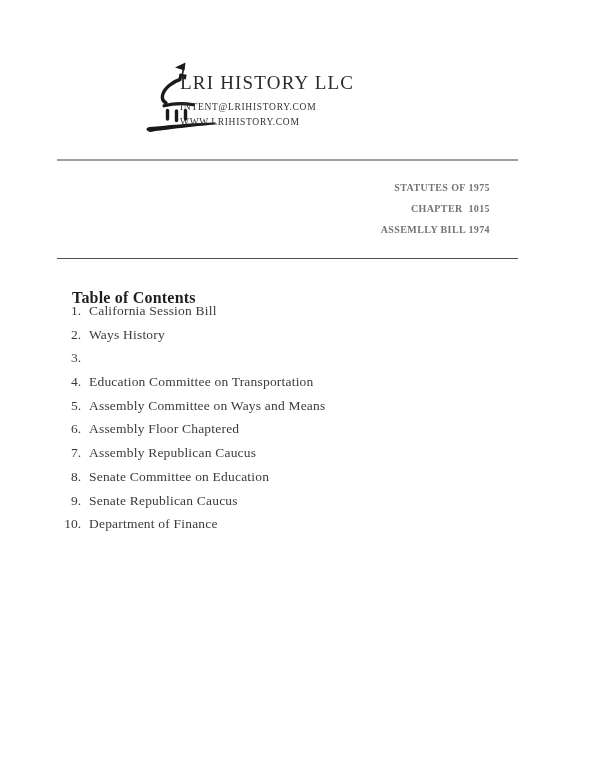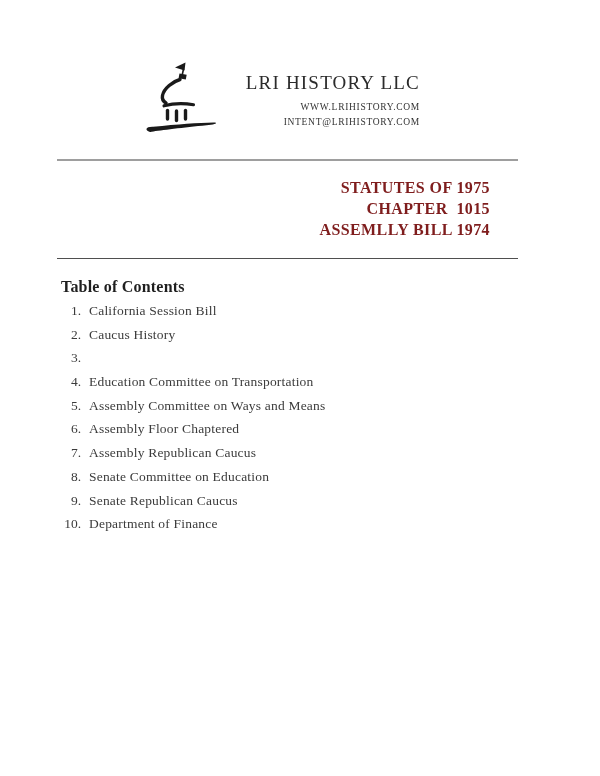--- a/index.html
+++ b/index.html
@@ -22,21 +22,21 @@
     left: 140px;
     top: 60px;
     width: 95px;
     height: 82px;
   }
   .letterhead {
     position: absolute;
     left: 180px;
     top: 72px;
     width: 240px;
-    text-align: right;
+    text-align: left;
   }
   .company-name {
     font-size: 19px;
     line-height: 22px;
     letter-spacing: 1.2px;
     color: #2b2b2b;
     margin-bottom: 6px;
     white-space: nowrap;
   }
   .contact-line {
@@ -64,33 +64,33 @@
     background: #4f4f4f;
   }
 
   
   .case-block {
     position: absolute;
     right: 110px;
     top: 177px;
     text-align: right;
     font-weight: bold;
-    font-size: 16px;
+    font-size: 10px;
     line-height: 21px;
     letter-spacing: 0.4px;
-    color: #7f1d1d;
+    color: #737373;
   }
   .case-line { white-space: pre; }
 
   
   .toc-title {
     position: absolute;
     left: 55px;
     top: 272px;
-    margin: 6px;
+    margin: 17px;
     font-size: 16px;
     font-weight: bold;
     letter-spacing: 0.2px;
     color: #1f1f1f;
   }
   .toc-list {
     position: absolute;
     left: 55px;
     top: 299px;
     margin: 0;
@@ -136,22 +136,22 @@
       <line x1="27.5" y1="50.5" x2="27.5" y2="59" stroke="#1a1a1a" stroke-width="3.4" stroke-linecap="round"></line>
       <line x1="36.5" y1="51" x2="36.5" y2="60.5" stroke="#1a1a1a" stroke-width="3.4" stroke-linecap="round"></line>
       <line x1="45.5" y1="50.5" x2="45.5" y2="59" stroke="#1a1a1a" stroke-width="3.4" stroke-linecap="round"></line>
 
       <path d="M10,72 C4.5,70.5 5.5,66.5 13,66.8 C38,64.2 58,62.9 73.5,62.5 C77.5,62.4 77,63.8 71,64.8 C48,67.2 24,69.8 13.5,71.5 C12,71.8 10.8,72.1 10,72 Z" fill="#1a1a1a"></path>
     </svg>
   </div>
 
   <div class="letterhead">
     <div class="company-name">LRI HISTORY LLC</div>
+    <div class="contact-line">INTENT@LRIHISTORY.COM</div>
     <div class="contact-line">WWW.LRIHISTORY.COM</div>
-    <div class="contact-line">INTENT@LRIHISTORY.COM</div>
   </div>
 
   <div class="rule rule-top"></div>
 
   <div class="case-block">
     <div class="case-line">STATUTES OF 1975</div>
     <div class="case-line">CHAPTER&nbsp; 1015</div>
     <div class="case-line">ASSEMLLY BILL 1974</div>
   </div>
 
@@ -159,21 +159,21 @@
 
   <h1 class="toc-title">Table of Contents</h1>
 
   <ol class="toc-list">
     <li class="toc-item">
       <span class="toc-num">1.</span>
       <span class="toc-label">California Session Bill</span>
     </li>
     <li class="toc-item">
       <span class="toc-num">2.</span>
-      <span class="toc-label">Caucus History</span>
+      <span class="toc-label">Ways History</span>
     </li>
     <li class="toc-item">
       <span class="toc-num">3.</span>
     </li>
     <li class="toc-item">
       <span class="toc-num">4.</span>
       <span class="toc-label">Education Committee on Transportation</span>
     </li>
     <li class="toc-item">
       <span class="toc-num">5.</span>

